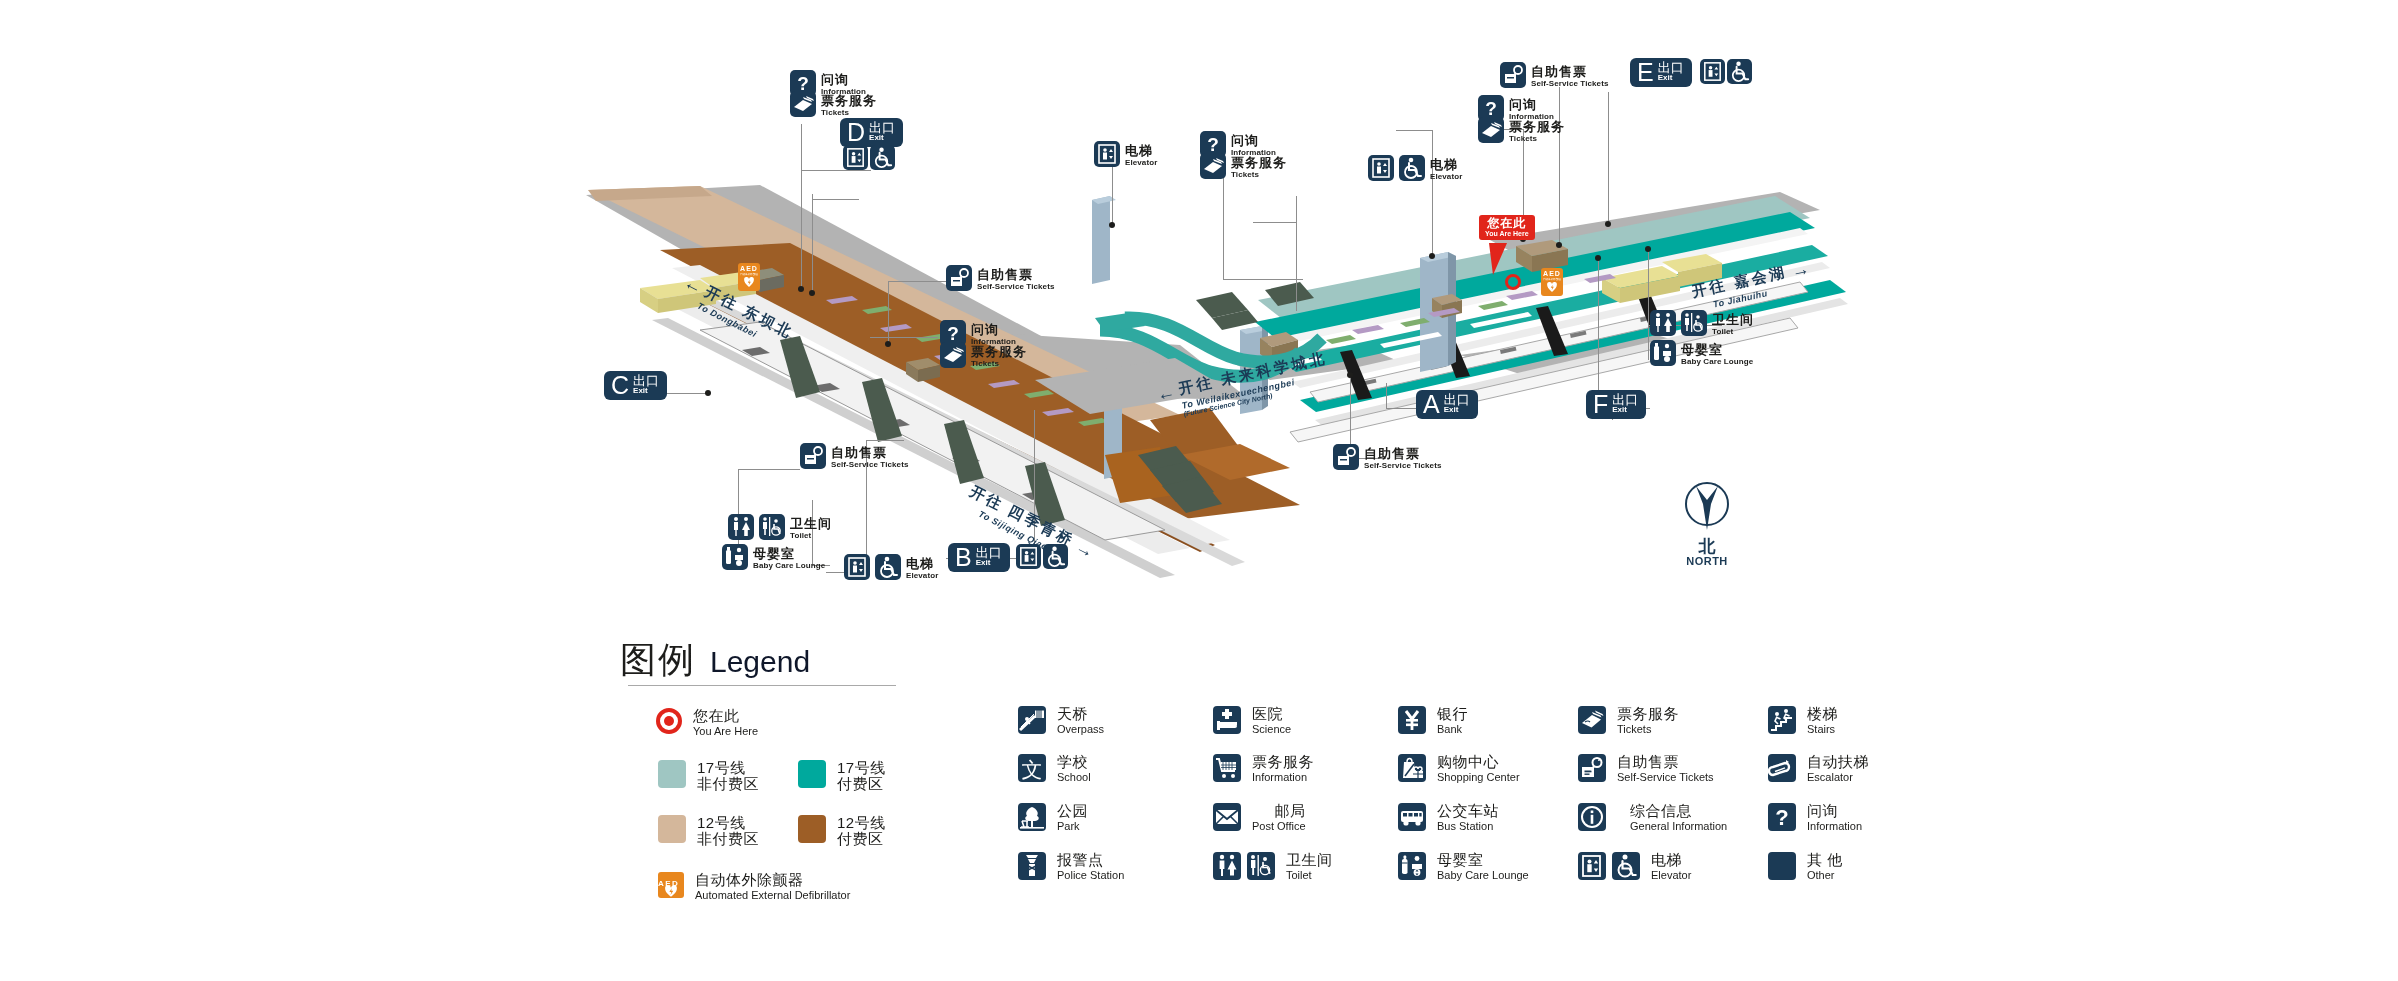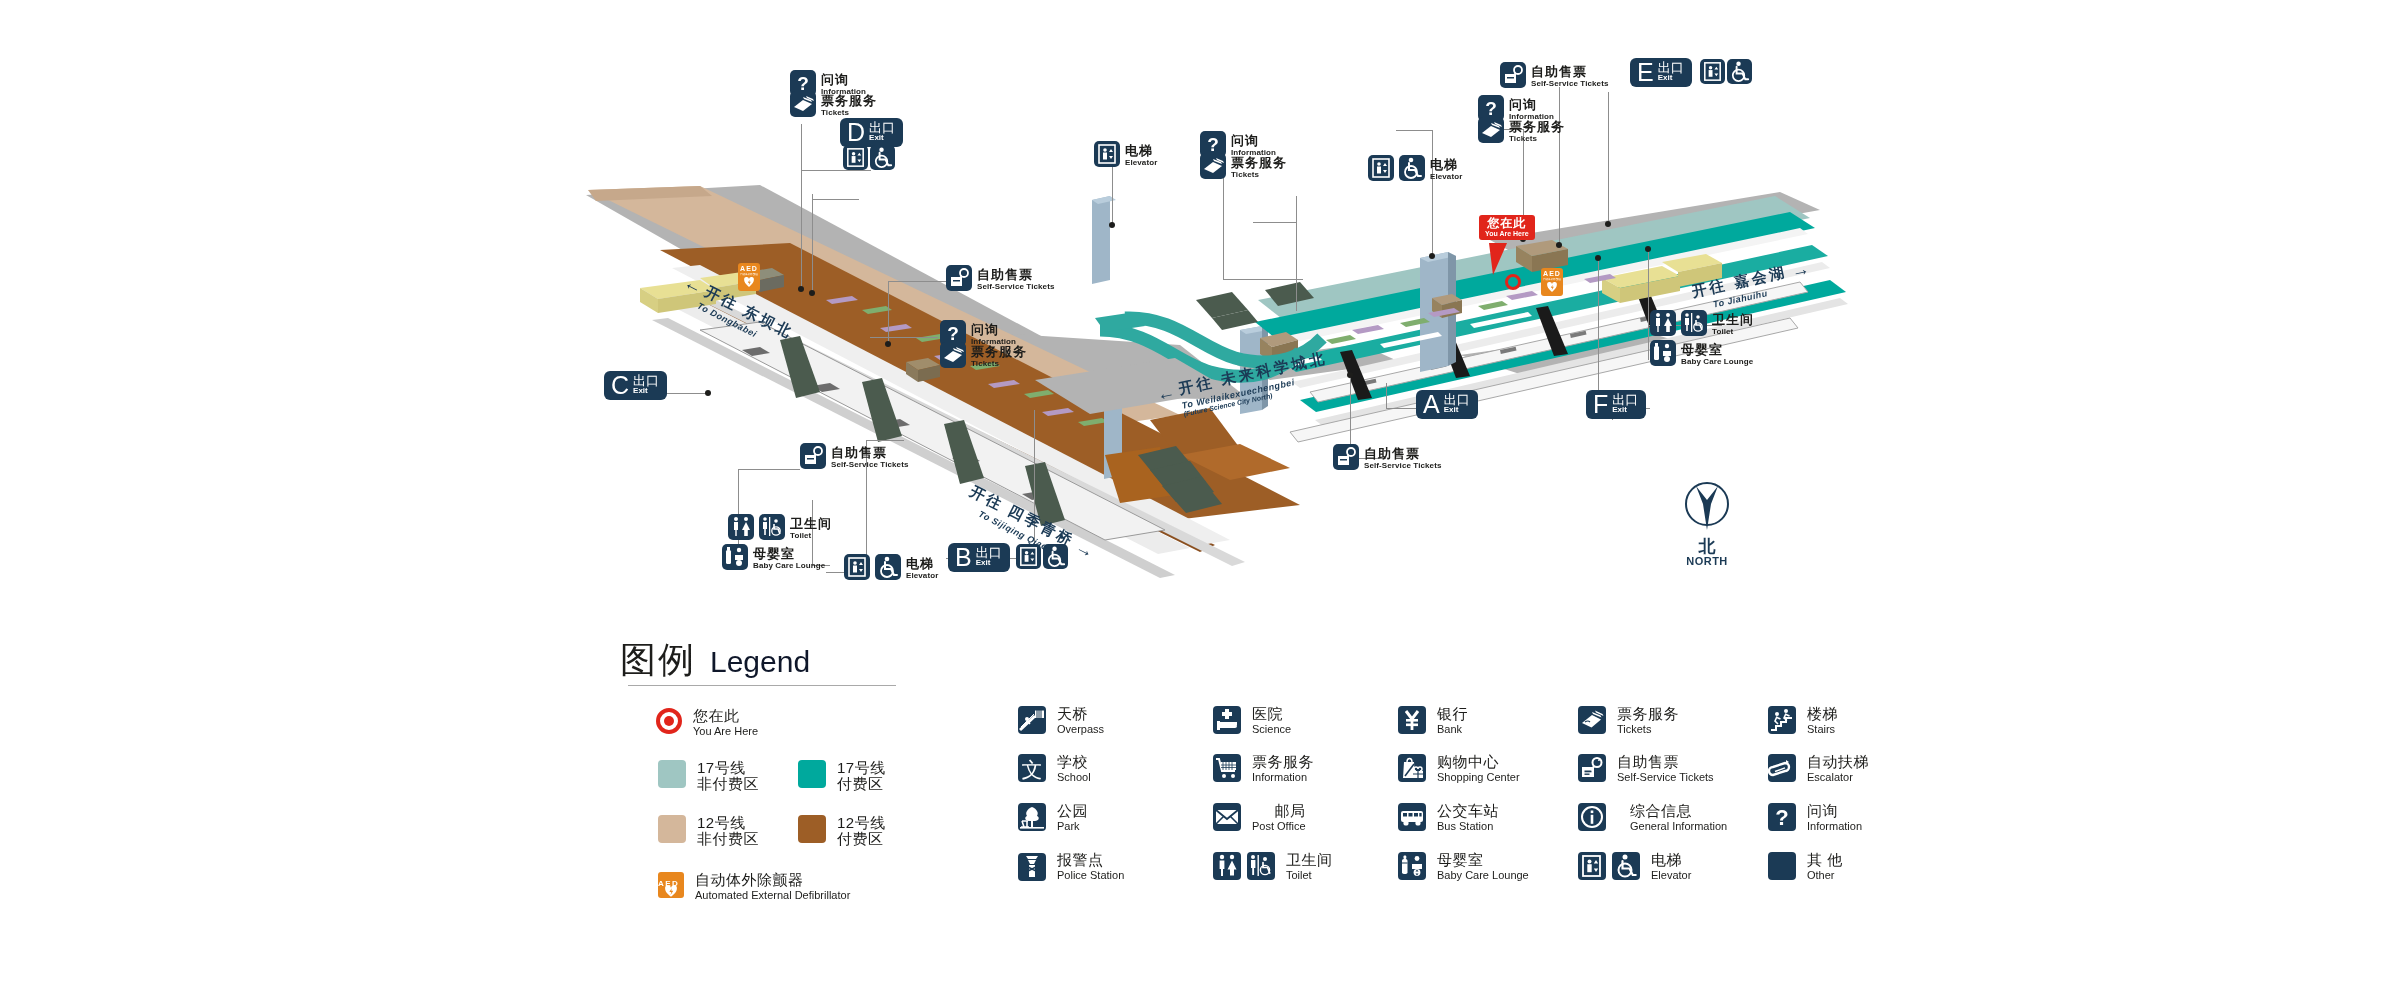--- a/index.html
+++ b/index.html
@@ -858,21 +858,21 @@
               <rect x="13" y="16" width="2" height="8" fill="#fff"></rect>
               <path d="M3 24 h8 M4 18 l2 6 M9 18 v6 M4 18 h6" stroke="#fff" stroke-width="1.6" fill="none"></path>
               <rect x="2" y="24" width="24" height="1.6" fill="#fff"></rect>
             </svg>
           </span>
           <span class="txt">
             <span class="cn">公园</span>
             <span class="en">Park</span>
           </span>
         </div>
-        <div class="lg-row" style="left: 1010px; top: 232px; align-items: center;">
+        <div class="lg-row" style="left: 1010px; top: 232px;">
           <span class="lg-icon">
             <svg viewBox="0 0 28 28">
               <path d="M8 3 h12 l-2 3 h-8 z" fill="#fff"></path>
               <path d="M10 7 h8 l-2 4 h-4 z" fill="#fff"></path>
               <path d="M11 12 h6 v12 h-6 z" fill="#fff"></path>
               <path d="M10 14 l8 4 M10 18 l8 -4" stroke="#1b3a55" stroke-width="1.4"></path>
             </svg>
           </span>
           <span class="txt">
             <span class="cn">报警点</span>

